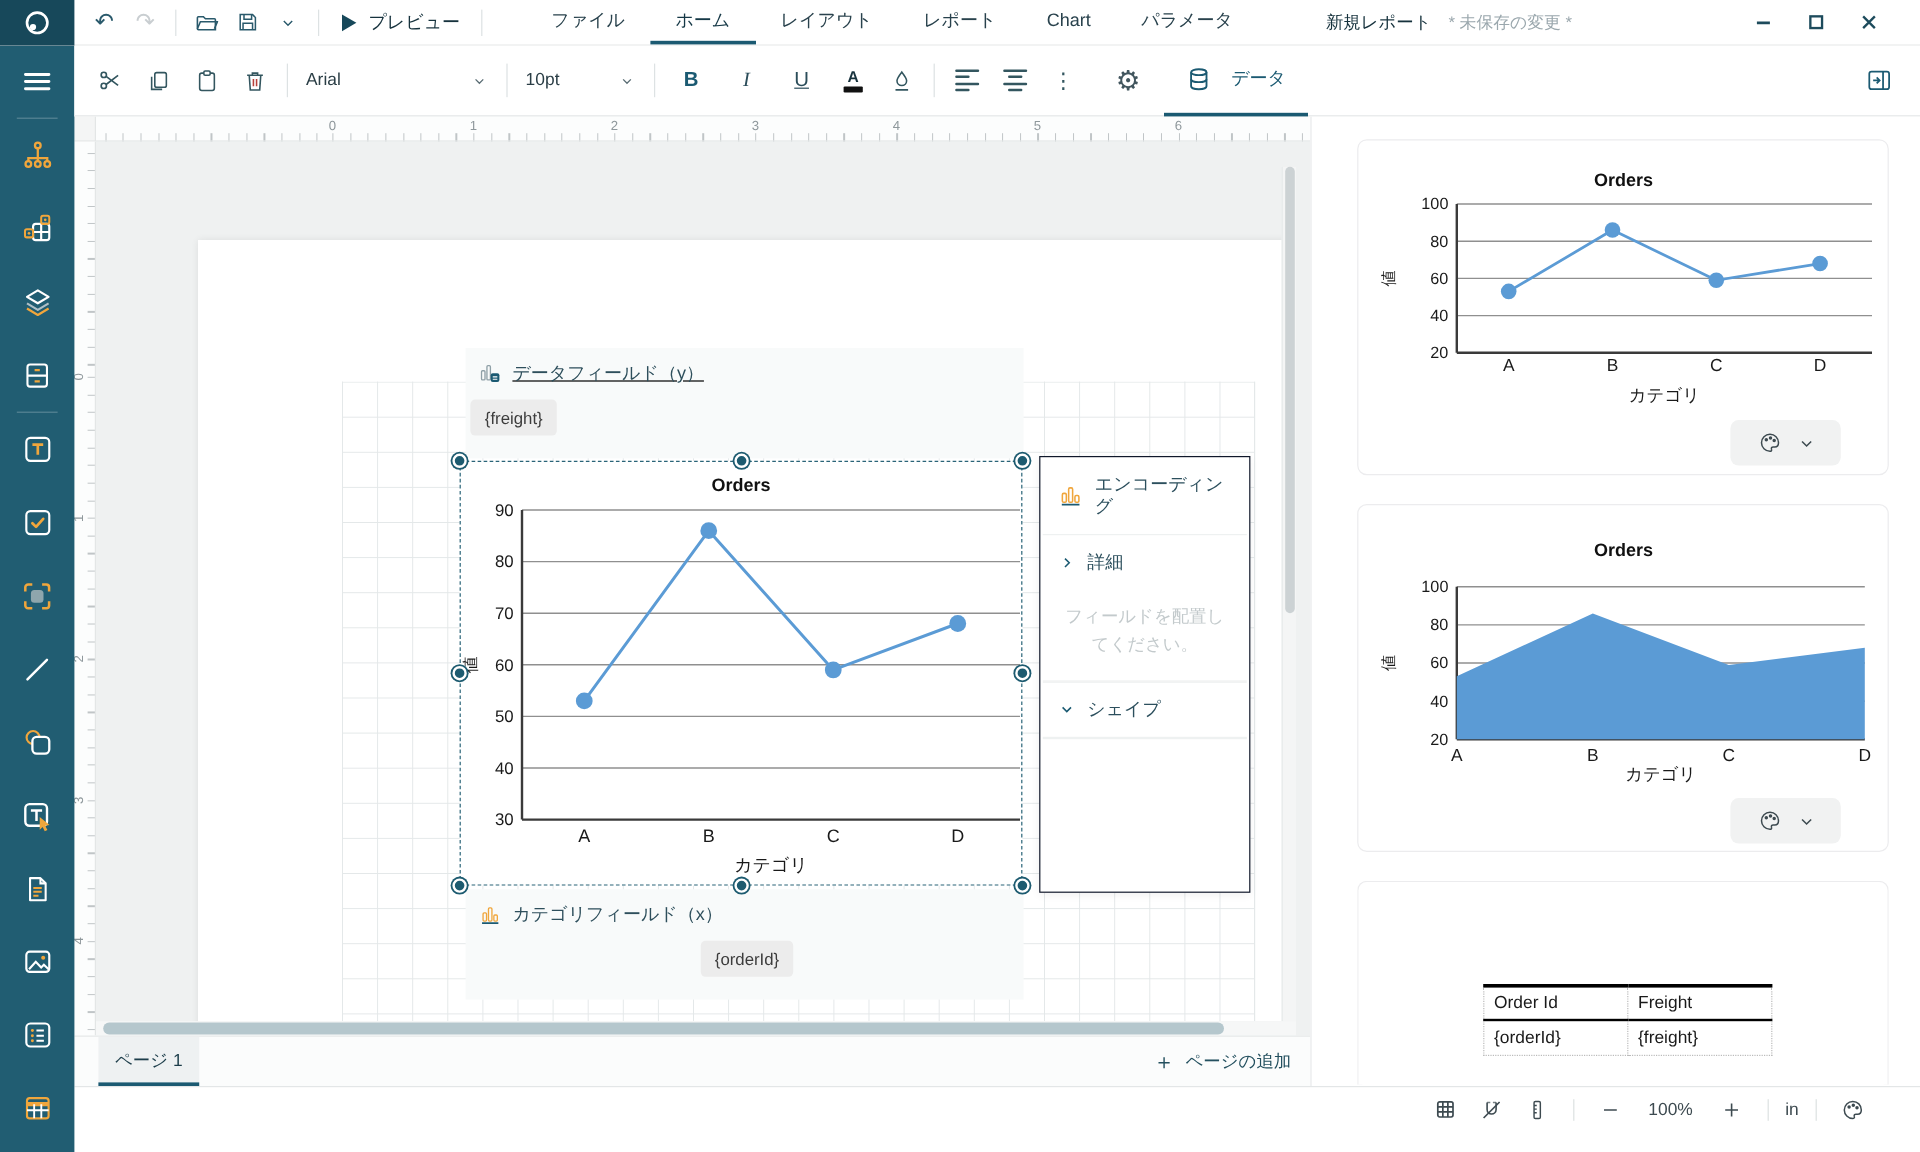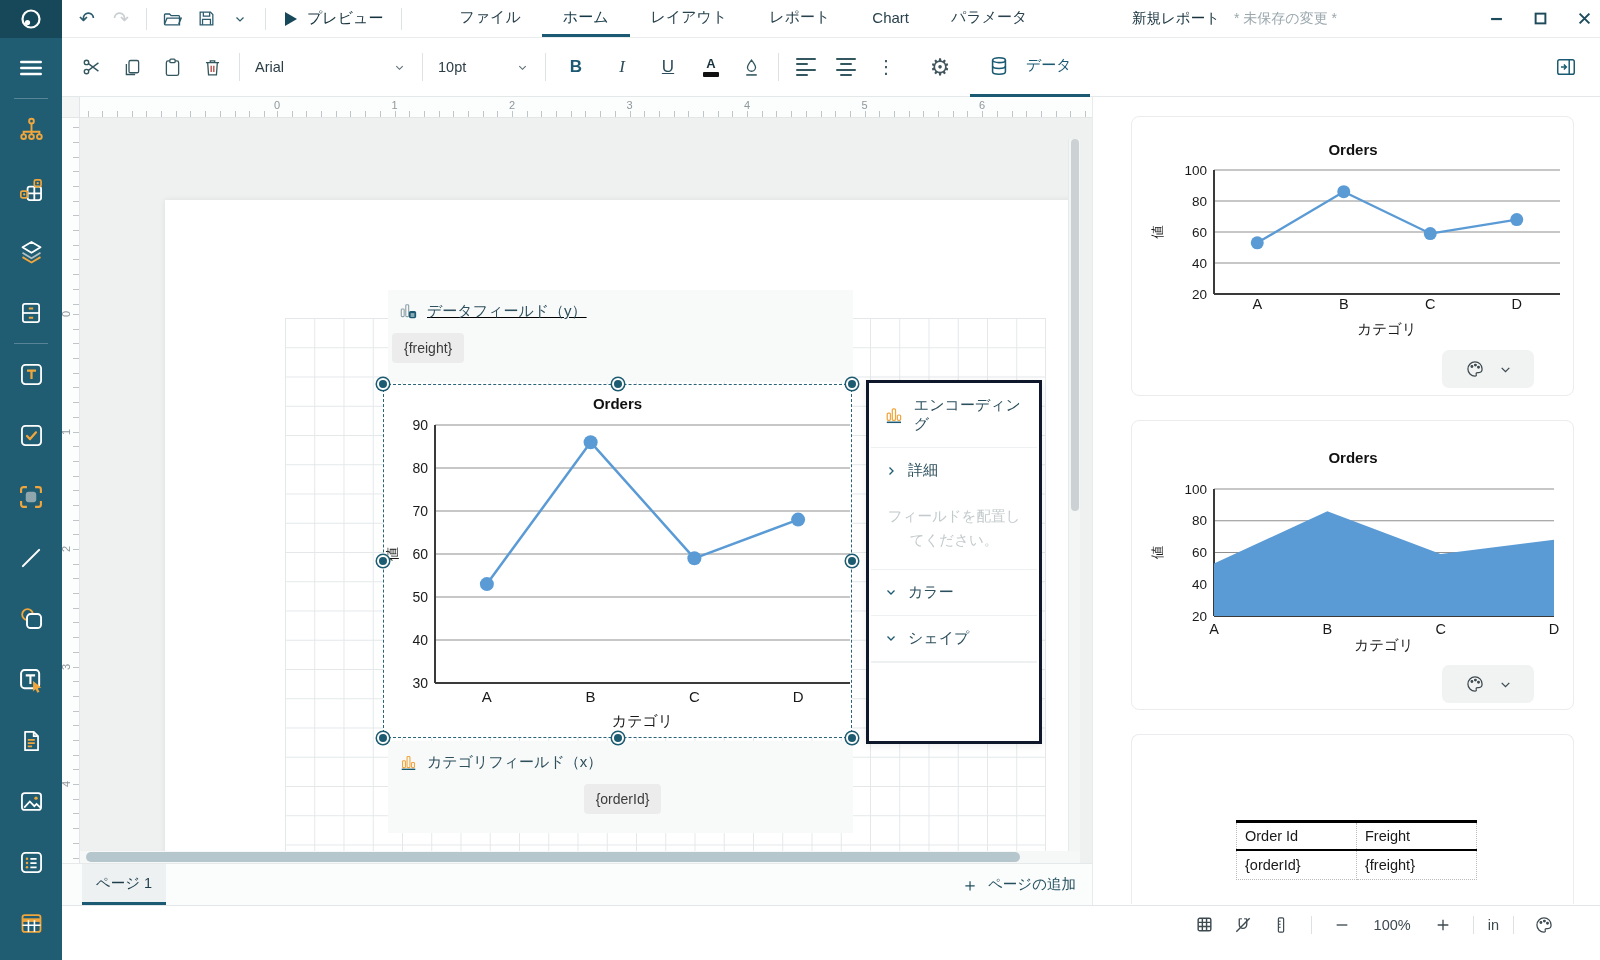--- a/index.html
+++ b/index.html
@@ -11,21 +11,21 @@
   .logo { width:62px; height:38px; background:#17485a; display:flex; align-items:center; justify-content:center; flex:none; }
   .tb-group { display:flex; align-items:center; }
   .tb-btn { display:flex; align-items:center; justify-content:center; width:34px; height:34px; cursor:pointer; color:#2a5a6c; }
   .tb-sep { width:1px; height:22px; background:#dde2e3; margin:0 8px; }
   .glyph { font-size:19px; line-height:1; }
   .disabled { color:#c9ced1 !important; }
   .preview-btn { display:flex; align-items:center; gap:9px; color:#16323d; font-size:15px; padding:0 10px; cursor:pointer; }
   .menu { display:flex; align-items:stretch; margin-left:28px; }
   .menu-item { display:flex; align-items:center; padding:0 21px; font-size:15px; color:#29424d; cursor:pointer; border-bottom:3px solid transparent; }
   .menu-item.active { border-bottom-color:#1b5a72; color:#153846; }
-  .tb-right { margin-left:auto; display:flex; align-items:center; gap:14px; padding-right:1px; }
+  .tb-right { margin-left:auto; display:flex; align-items:center; gap:14px; padding-right:28px; }
   .report-name { font-size:14.5px; color:#16323d; }
   .unsaved { font-size:14px; color:#9aa7ad; margin-right:130px; }
   .winbtn { width:30px; height:30px; display:flex; align-items:center; justify-content:center; color:#1d4b5c; font-size:15px; cursor:pointer; }
 
   
   .toolbar { position:absolute; left:62px; top:38px; width:1538px; height:59px; background:#fff; border-bottom:1px solid #e5e8e9; display:flex; align-items:center; padding:0 14px 0 10px; z-index:25; }
   .tool-btn { width:40px; height:40px; display:flex; align-items:center; justify-content:center; cursor:pointer; flex:none; }
   .tool-sep { width:1px; height:28px; background:#dde2e3; margin:0 7px; flex:none; }
   .combo { display:flex; align-items:center; justify-content:space-between; height:36px; padding:0 10px 0 8px; cursor:pointer; flex:none; }
   .combo .val { font-size:14.5px; color:#2b3e46; }
@@ -58,21 +58,21 @@
     background-size:29.25px 29.25px; border-right:1px solid #e4e8e9; }
   .drop-zone { position:absolute; left:308px; width:465px; background:#f8fafa; }
   .zone-y { top:172px; height:92px;text-decoration:underline; }
   .zone-x { top:623px; height:92px;text-align:center; }
   .dz-head { display:flex; align-items:center; gap:10px; padding:12px 0 0 12px; }
   .dz-label { font-size:15px; color:#2e4f5c; }
   .pill { display:inline-block; margin:12px 0 0 4px; background:#ececec; border-radius:4px; padding:7px 12px; font-size:14px; color:#3c3c3c; }
   .chart-sel { position:absolute; left:303px; top:266px; width:469px; height:354px; background:#fff; }
   .sel-border { position:absolute; inset:0; border:1.6px dashed #2a6478; pointer-events:none; }
   .handle { position:absolute; width:12px; height:12px; border-radius:50%; background:#1d5b70; border:2.5px solid #fff; box-shadow:0 0 0 1.5px #1d5b70; transform:translate(-50%,-50%); z-index:5; }
-  .encoding-panel { position:absolute; left:786px; top:262px; width:176px; height:364px; background:#fff; border:3px solid #0f172a; box-shadow:0 2px 8px rgba(0,0,0,.07); z-index:6; }
+  .encoding-panel { position:absolute; left:786px; top:262px; width:176px; height:364px; background:#fff; border:1px solid #0f172a; box-shadow:0 2px 8px rgba(0,0,0,.07); z-index:6; }
   .enc-row { display:flex; align-items:center; gap:11px; padding:13px 16px; font-size:15px; color:#2c4f5d; cursor:pointer; }
   .enc-div { height:1px; background:#eef1f1; margin:0 2px; }
   .enc-placeholder { padding:12px 16px 16px; font-size:14.5px; color:#c3cacc; text-align:center; line-height:1.65; }
   .chev { flex:none; display:flex; }
 
   .v-scroll { position:absolute; right:0; top:21px; width:12px; height:733px; background:#f4f5f5; border-left:1px solid #e7eaea; }
   .v-scroll .thumb { position:absolute; left:2px; top:0; width:8px; height:372px; background:#ccd2d4; border-radius:4px; }
   .h-scroll { position:absolute; left:18px; top:754px; right:12px; height:12px; background:#f6f7f7; }
   .h-scroll .thumb { position:absolute; left:6px; top:1px; width:934px; height:10px; background:#b5c7cd; border-radius:5px; }
 
@@ -491,28 +491,20 @@
           <div class="enc-row">
             <span class="chev">
               <svg width="12" height="12" viewBox="0 0 24 24" fill="none" stroke="#1b5a72" stroke-width="2.6">
                   <polyline points="9,5 16,12 9,19"></polyline>
                 </svg>
             </span>
             <span>詳細</span>
           </div>
           <div class="enc-placeholder">フィールドを配置してください。</div>
           <div class="enc-div"></div>
-          <div class="enc-row">
-            <span class="chev">
-              <svg width="12" height="12" viewBox="0 0 24 24" fill="none" stroke="#1b5a72" stroke-width="2.6">
-                  <polyline points="5,9 12,16 19,9"></polyline>
-                </svg>
-            </span>
-            <span>カラー</span>
-          </div>
           <div class="enc-div"></div>
           <div class="enc-row">
             <span class="chev">
               <svg width="12" height="12" viewBox="0 0 24 24" fill="none" stroke="#1b5a72" stroke-width="2.6">
                   <polyline points="5,9 12,16 19,9"></polyline>
                 </svg>
             </span>
             <span>シェイプ</span>
           </div>
           <div class="enc-div"></div>

